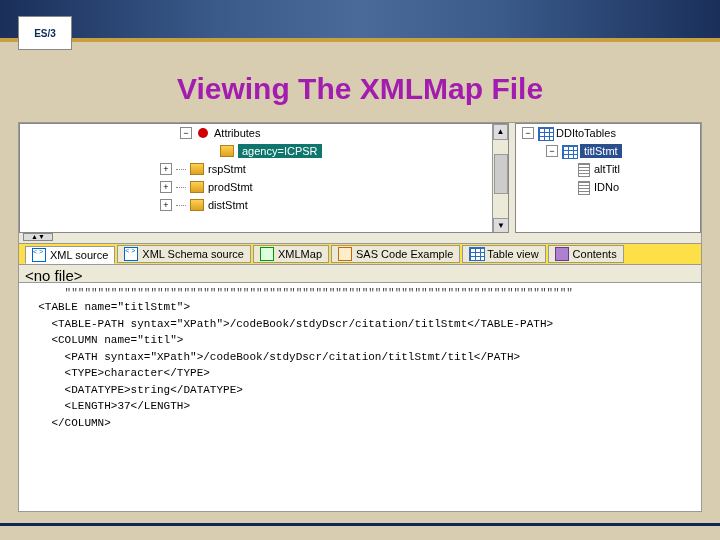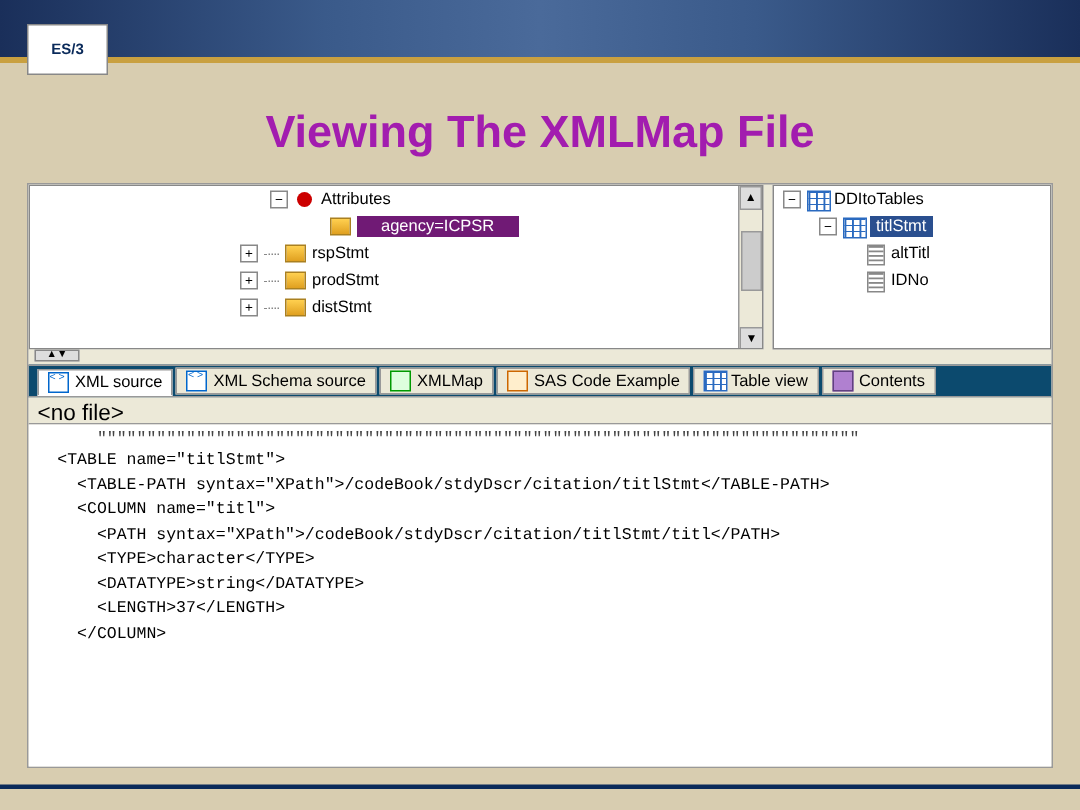--- a/index.html
+++ b/index.html
@@ -12,40 +12,40 @@
   .title { text-align: center; font-size: 30px; font-weight: bold; color: #a21caf; margin-top: 30px; margin-bottom: 16px; }
   
   .app-window { margin: 0 18px; background: #ece9d8; border: 1px solid #999; height: 390px; position: relative; overflow: hidden; }
   
   .tree-pane { position: absolute; left: 0; top: 0; width: 490px; height: 110px; background: #fff; border: 1px solid #888; overflow: hidden; }
   .tree-row { display: flex; align-items: center; height: 18px; font-size: 11px; color: #000; white-space: nowrap; }
   .tree-row .exp { width: 12px; height: 12px; border: 1px solid #888; background: #fff; font-size: 9px; line-height: 10px; text-align: center; margin-right: 4px; cursor: pointer; }
   .tree-row .tag-icon { width: 14px; height: 12px; margin-right: 4px; position: relative; }
   .red-icon::before { content: ''; position: absolute; width: 10px; height: 10px; background: #c00; border-radius: 50%; top: 1px; left: 2px; }
   .yel-icon::before { content: ''; position: absolute; width: 12px; height: 10px; background: linear-gradient(#ffd050,#e0a020); border: 1px solid #aa8020; top: 0; left: 0; }
-  .selected-tag { background: #701a75; color: #fff; padding: 1px 16px; }
+  .selected-tag { background: #0f766e; color: #fff; padding: 1px 4px; }
   
   .tree-scroll { position: absolute; right: 0; top: 0; width: 16px; height: 110px; background: #ece9d8; border-left: 1px solid #999; }
   .tree-scroll .up, .tree-scroll .down { height: 16px; background: #ddd; border: 1px solid #999; text-align: center; font-size: 8px; line-height: 14px; cursor: pointer; }
   .tree-scroll .thumb { position: absolute; top: 30px; left: 1px; width: 14px; height: 40px; background: #ccc; border: 1px solid #999; }
   .tree-scroll .down { position: absolute; bottom: 0; width: 16px; }
   
   .right-pane { position: absolute; right: 0; top: 0; width: 186px; height: 110px; background: #fff; border: 1px solid #888; overflow: hidden; }
   .right-row { display: flex; align-items: center; height: 18px; font-size: 11px; padding-left: 6px; }
   .right-row .exp { width: 12px; height: 12px; border: 1px solid #888; background: #fff; font-size: 9px; line-height: 10px; text-align: center; margin-right: 4px; cursor: pointer; }
   .grid-icon { width: 14px; height: 12px; margin-right: 4px; position: relative; }
   .grid-icon::before { content: ''; position: absolute; width: 14px; height: 12px; background: #fff; border: 1px solid #2a6ac0; background-image: linear-gradient(#2a6ac0 1px, transparent 1px), linear-gradient(90deg, #2a6ac0 1px, transparent 1px); background-size: 5px 4px; }
   .col-icon { width: 12px; height: 12px; margin-right: 4px; position: relative; }
   .col-icon::before { content: ''; position: absolute; width: 10px; height: 12px; background: #fff; border: 1px solid #888; background-image: linear-gradient(#888 1px, transparent 1px); background-size: 100% 3px; }
   .right-sel { background: #2a4f8f; color: #fff; padding: 1px 4px; }
   
   .splitter { position: absolute; left: 0; top: 110px; width: 490px; height: 10px; background: #ece9d8; }
   .splitter .handle { width: 30px; height: 8px; margin-left: 4px; border: 1px solid #888; background: #ddd; font-size: 7px; text-align: center; line-height: 6px; cursor: pointer; }
   
-  .tabs { position: absolute; left: 0; top: 120px; width: 100%; height: 22px; background: #0c4a6e; border-top: 1px solid #999; border-bottom: 1px solid #999; display: flex; align-items: center; padding-left: 6px; }
+  .tabs { position: absolute; left: 0; top: 120px; width: 100%; height: 22px; background: #fde047; border-top: 1px solid #999; border-bottom: 1px solid #999; display: flex; align-items: center; padding-left: 6px; }
   .tab { display: flex; align-items: center; height: 18px; padding: 0 6px; font-size: 11px; border: 1px solid #999; background: #ece9d8; margin-right: 2px; cursor: pointer; }
   .tab.active { background: #fff; border-bottom: 1px solid #fff; position: relative; top: 1px; }
   .tab .ticon { width: 14px; height: 14px; margin-right: 4px; position: relative; }
   .ticon.xml::before { content: ''; position: absolute; width: 12px; height: 12px; border: 1px solid #06c; background: #fff; }
   .ticon.xml::after { content: '< >'; position: absolute; font-size: 7px; color: #06c; left: 1px; top: 0; }
   .ticon.map::before { content: ''; position: absolute; width: 12px; height: 12px; border: 1px solid #090; background: #dfd; }
   .ticon.sas::before { content: ''; position: absolute; width: 12px; height: 12px; border: 1px solid #c60; background: #fec; }
   .ticon.table::before { content: ''; position: absolute; width: 14px; height: 12px; background: #fff; border: 1px solid #2a6ac0; background-image: linear-gradient(#2a6ac0 1px, transparent 1px), linear-gradient(90deg, #2a6ac0 1px, transparent 1px); background-size: 5px 4px; }
   .ticon.book::before { content: ''; position: absolute; width: 12px; height: 12px; background: #b080d0; border: 1px solid #604080; }
   

